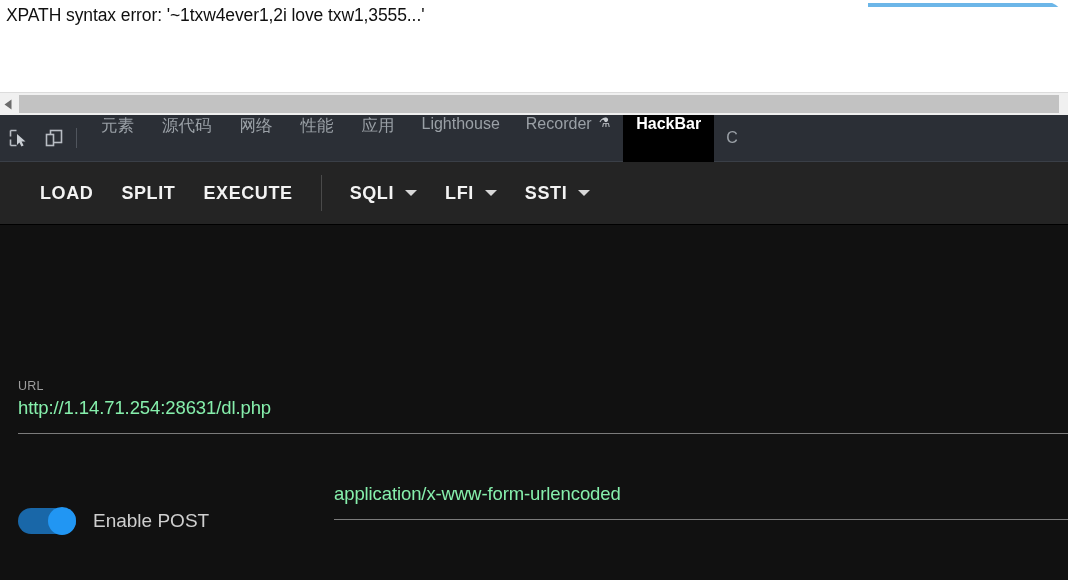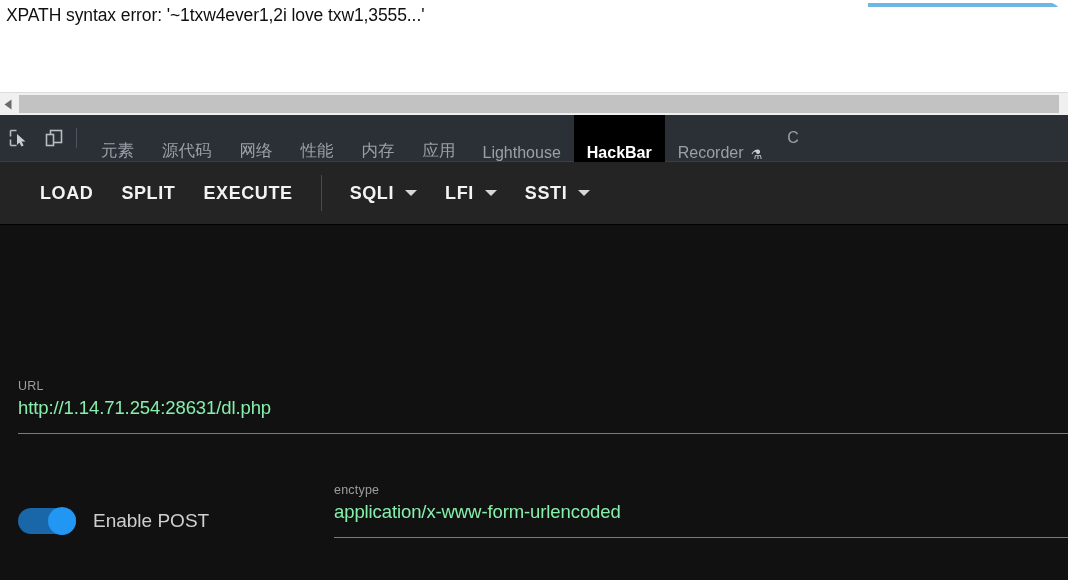--- a/index.html
+++ b/index.html
@@ -123,21 +123,21 @@
   .tabbar-sep {
     width: 1px;
     height: 20px;
     background: #50555d;
     margin: 0 10px 0 4px;
     flex: 0 0 auto;
   }
   .tab {
     height: 47px;
     display: flex;
-    align-items: flex-end;
+    align-items: flex-start;
     padding: 0 13px;
     color: #9aa0a6;
     font-size: 16px;
     white-space: nowrap;
     flex: 0 0 auto;
     box-sizing: border-box;
   }
   .tab.cjk { font-size: 16.5px; padding: 0 14px; }
   .tab.active {
     background: #000000;
@@ -318,35 +318,32 @@
     <div class="tab cjk">
         <span>源代码</span>
       </div>
     <div class="tab cjk">
         <span>网络</span>
       </div>
     <div class="tab cjk">
         <span>性能</span>
       </div>
     <div class="tab cjk">
-        <span>内存</span>
-      </div>
-    <div class="tab cjk">
         <span>应用</span>
       </div>
     <div class="tab">
         <span>Lighthouse</span>
-      </div>
-    <div class="tab active">
-        <span>HackBar</span>
       </div>
     <div class="tab">
       <span>Recorder</span>
       <span class="flask">⚗</span>
     </div>
+    <div class="tab active">
+        <span>HackBar</span>
+      </div>
     <div class="tab-clipped">C</div>
   </div>
 
   <div class="hb-toolbar">
     <div class="hb-btn">
       <span>LOAD</span>
     </div>
     <div class="hb-btn">
       <span>SPLIT</span>
     </div>
@@ -377,20 +374,19 @@
     </div>
 
     <div class="post-row">
       <div class="toggle-wrap">
         <div class="toggle">
           <div class="knob"></div>
         </div>
         <div class="toggle-label">Enable POST</div>
       </div>
       <div class="enctype-wrap">
-        <div class="field-label">enctype</div>
         <div class="field-value">application/x-www-form-urlencoded</div>
         <div class="field-underline"></div>
       </div>
     </div>
 
   </div>
 </div>
 
 </body></html>

